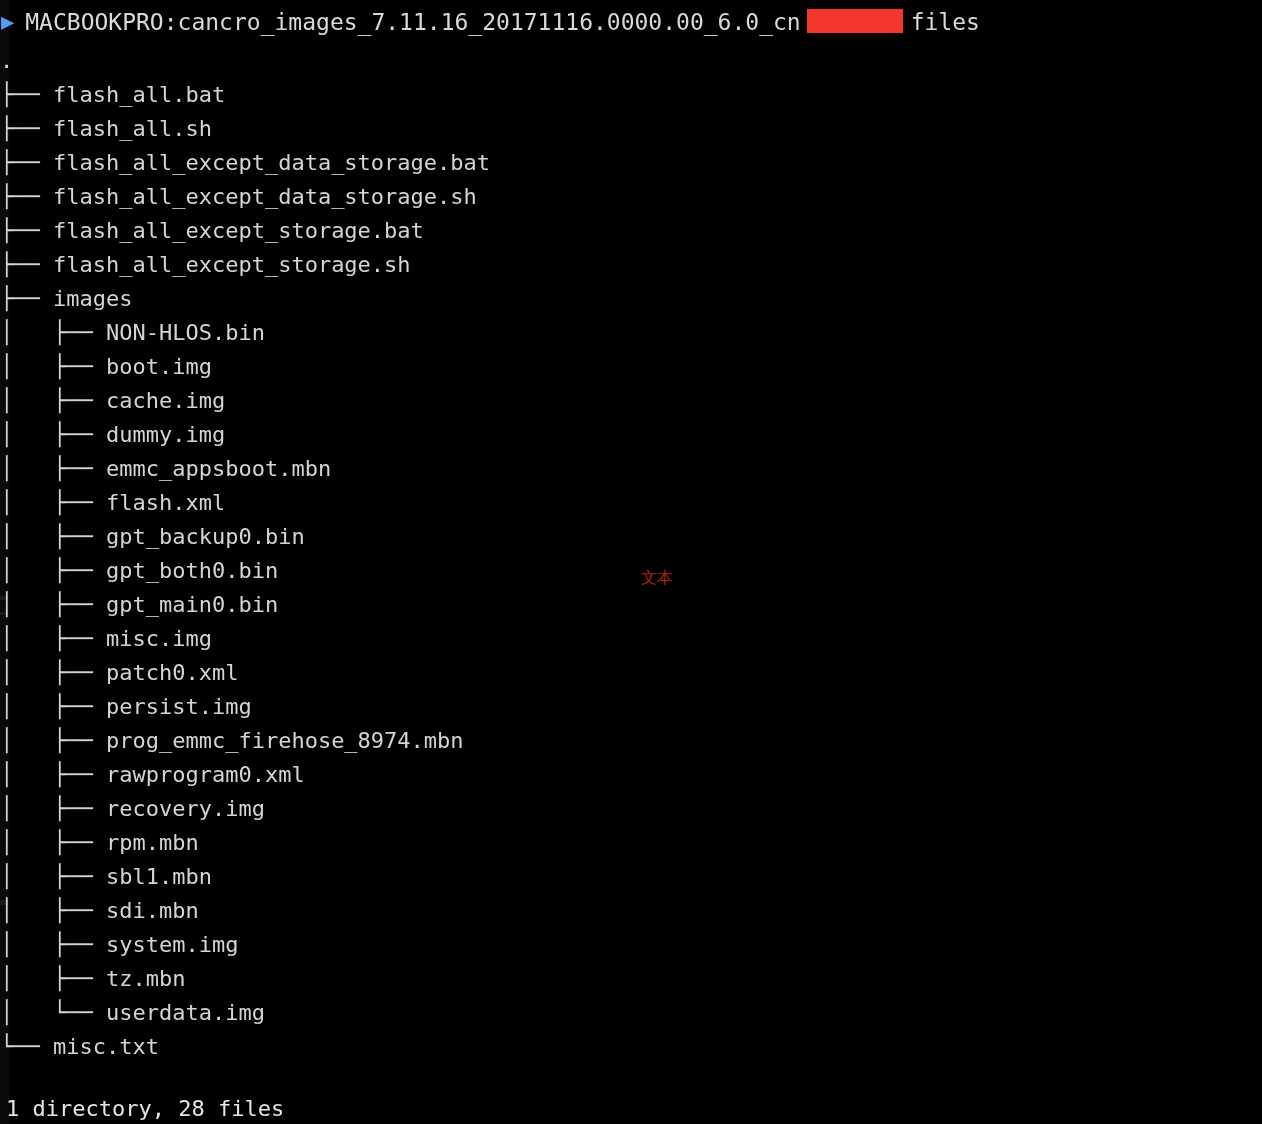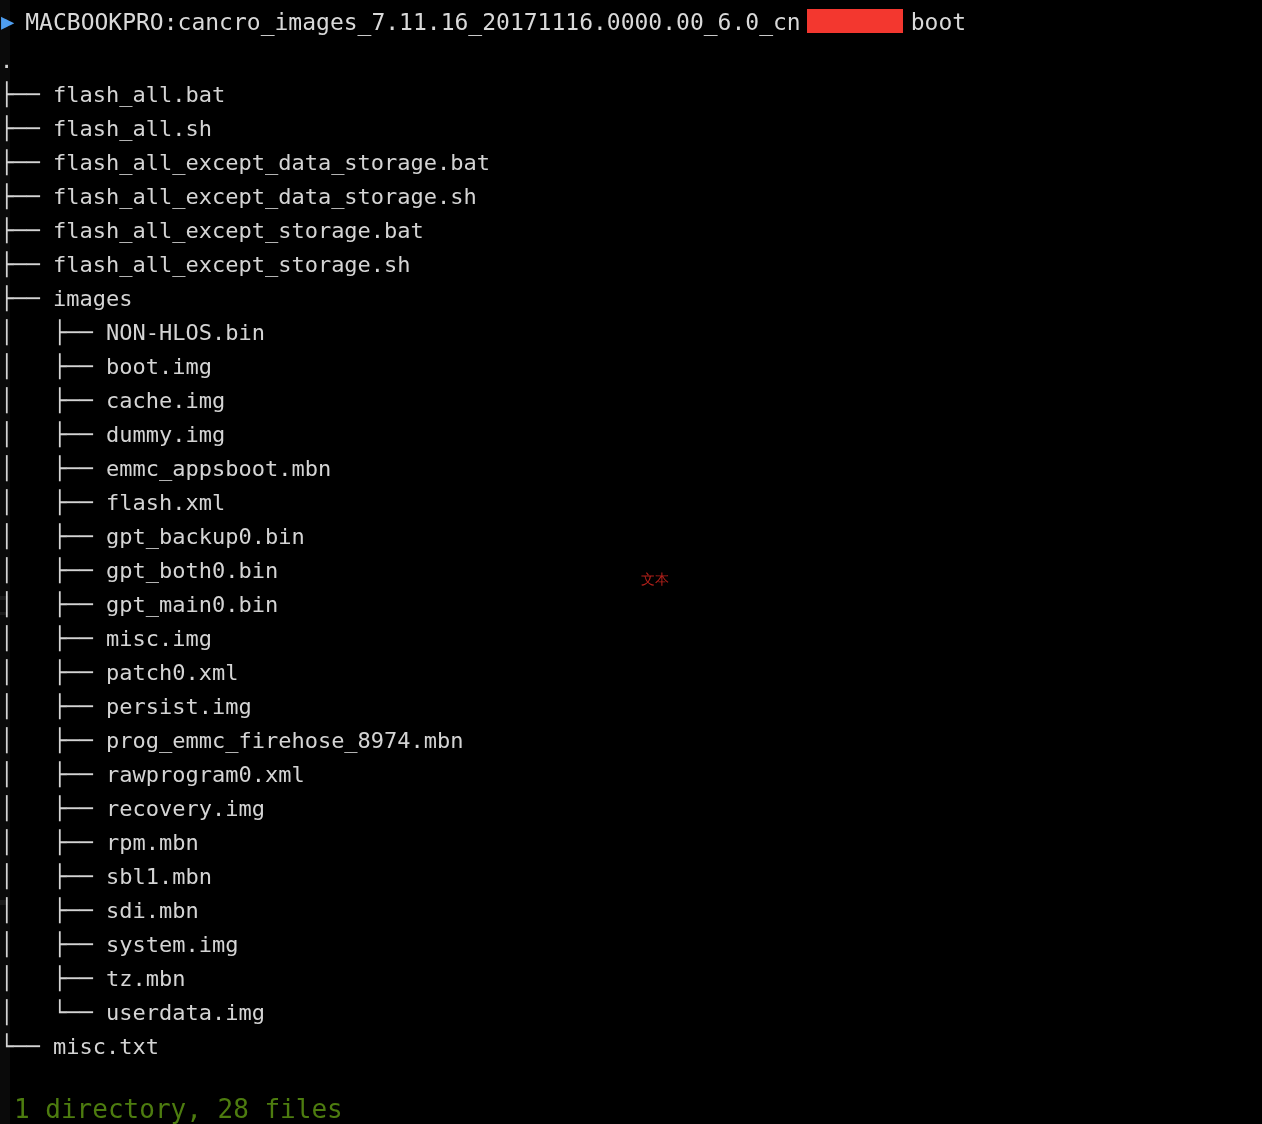--- a/index.html
+++ b/index.html
@@ -85,37 +85,37 @@
   }
   .tree-line {
     height: 34px;
     white-space: pre;
     display: block;
   }
 
   
   .summary {
     position: absolute;
-    left: 14px;
+    left: 6px;
     top: 1094px;
-    font-size: 26px;
+    font-size: 22px;
     line-height: 30px;
-    color: #4d7c0f;
+    color: #e5e5e5;
     white-space: pre;
   }
 
   
   .artifact-cjk {
     position: absolute;
     left: 641px;
     top: 573px;
-    font-size: 14px;
+    font-size: 16px;
     line-height: 13px;
     color: #b4201a;
-    font-family: Liberation Serif, serif;
+    font-family: Liberation Mono, monospace;
     white-space: pre;
   }
 
   
   .smudge {
     position: absolute;
     left: 0px;
     width: 8px;
     background: #2a2a2a;
     opacity: 0.55;
@@ -125,21 +125,21 @@
 <body>
 
 <div id="terminal">
 
   <div class="edge-gutter"></div>
   <div class="smudge" style="top:596px;height:4px;"></div>
   <div class="smudge" style="top:612px;height:3px;"></div>
   <div class="smudge" style="top:900px;height:5px;"></div>
 
   <div class="prompt-line">
-    <span class="prompt-marker">▶</span><span class="prompt-text">MACBOOKPRO:cancro_images_7.11.16_20171116.0000.00_6.0_cn</span><span class="redaction"></span><span class="prompt-cmd">boot</span>
+    <span class="prompt-marker">▶</span><span class="prompt-text">MACBOOKPRO:cancro_images_7.11.16_20171116.0000.00_6.0_cn</span><span class="redaction"></span><span class="prompt-cmd">files</span>
   </div>
 
   <div class="tree" id="tree-output"><span class="tree-line">.</span><span class="tree-line">├── flash_all.bat</span><span class="tree-line">├── flash_all.sh</span><span class="tree-line">├── flash_all_except_data_storage.bat</span><span class="tree-line">├── flash_all_except_data_storage.sh</span><span class="tree-line">├── flash_all_except_storage.bat</span><span class="tree-line">├── flash_all_except_storage.sh</span><span class="tree-line">├── images</span><span class="tree-line">│   ├── NON-HLOS.bin</span><span class="tree-line">│   ├── boot.img</span><span class="tree-line">│   ├── cache.img</span><span class="tree-line">│   ├── dummy.img</span><span class="tree-line">│   ├── emmc_appsboot.mbn</span><span class="tree-line">│   ├── flash.xml</span><span class="tree-line">│   ├── gpt_backup0.bin</span><span class="tree-line">│   ├── gpt_both0.bin</span><span class="tree-line">│   ├── gpt_main0.bin</span><span class="tree-line">│   ├── misc.img</span><span class="tree-line">│   ├── patch0.xml</span><span class="tree-line">│   ├── persist.img</span><span class="tree-line">│   ├── prog_emmc_firehose_8974.mbn</span><span class="tree-line">│   ├── rawprogram0.xml</span><span class="tree-line">│   ├── recovery.img</span><span class="tree-line">│   ├── rpm.mbn</span><span class="tree-line">│   ├── sbl1.mbn</span><span class="tree-line">│   ├── sdi.mbn</span><span class="tree-line">│   ├── system.img</span><span class="tree-line">│   ├── tz.mbn</span><span class="tree-line">│   └── userdata.img</span><span class="tree-line">└── misc.txt</span></div>
 
   <div class="summary">1 directory, 28 files</div>
 
   <div class="artifact-cjk">文本</div>
 
 </div>
 

